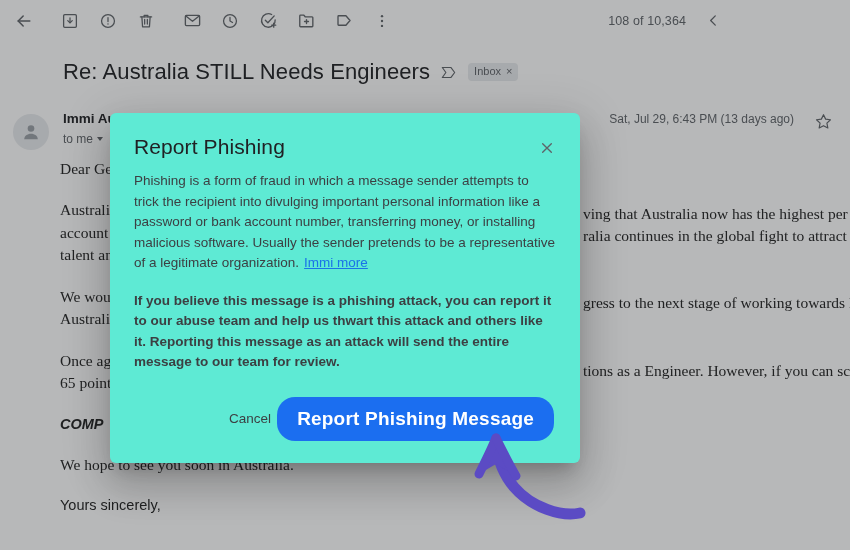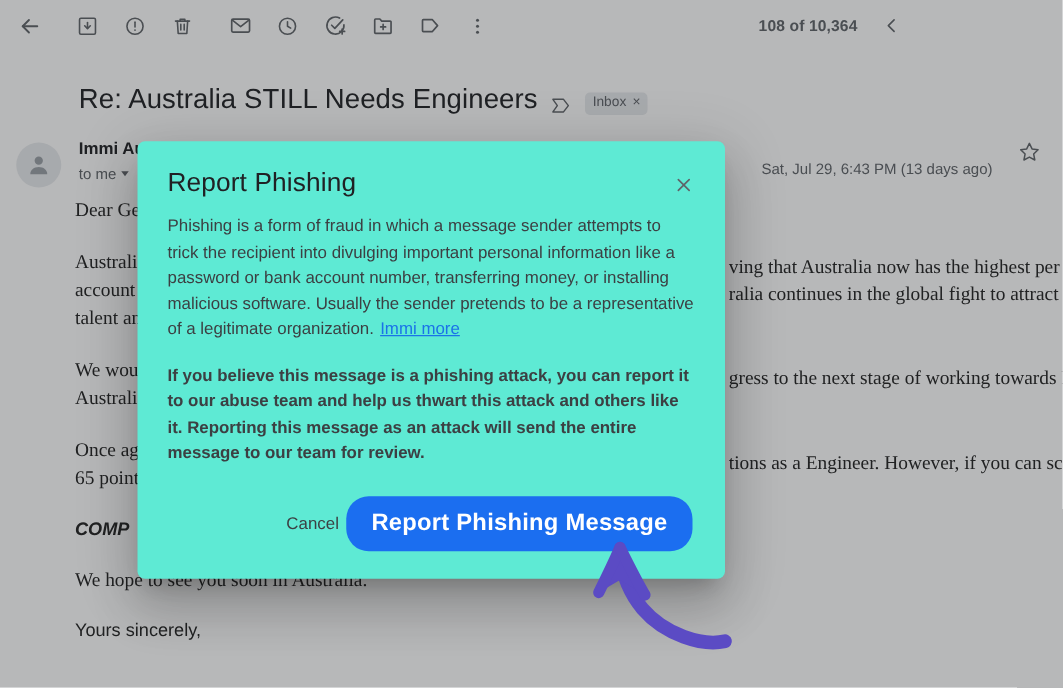--- a/index.html
+++ b/index.html
@@ -8,41 +8,41 @@
     background:#fff;
     font-family:"Liberation Sans", sans-serif;
     -webkit-font-smoothing:antialiased;
   }
 
   
   #mail-page{position:absolute;inset:0;background:#ffffff;}
 
   #toolbar{
     position:absolute;left:0;top:0;width:736px;height:41px;
-    display:flex;align-items:center;font-weight:bold;
+    display:flex;align-items:center;
   }
   .tb-icon{
     width:24px;height:24px;margin-left:14px;
     display:flex;align-items:center;justify-content:center;
     color:#5f6368;flex:none;
   }
   .tb-icon:first-child{margin-left:12px;}
   .tb-icon svg{display:block;}
   #tb-gap1{width:8px;flex:none;}
   #tb-gap2{width:8px;flex:none;}
   #tb-spacer{flex:1;}
   #counter{
     font-size:12.5px;color:#5f6368;letter-spacing:.1px;white-space:nowrap;
   }
   #nav-prev{width:26px;height:26px;margin-left:14px;margin-right:10px;
     display:flex;align-items:center;justify-content:center;color:#5f6368;flex:none;}
 
   #subject-row{
     position:absolute;left:0;top:52px;width:850px;height:40px;
-    display:flex;align-items:flex-end;
+    display:flex;align-items:center;
   }
   #subject{
     margin-left:63px;font-size:22px;color:#202124;font-weight:400;
     letter-spacing:.1px;white-space:nowrap;
   }
   #important-marker{margin-left:10px;color:#5f6368;display:flex;align-items:center;}
   #inbox-chip{
     margin-left:11px;background:#e8eaed;color:#5f6368;border-radius:4px;
     font-size:11px;padding:3px 6px 4px 6px;display:flex;align-items:center;gap:5px;
     line-height:1;
@@ -57,21 +57,21 @@
   #sender-name{
     position:absolute;left:63px;top:3px;font-size:13.5px;font-weight:bold;color:#202124;
     white-space:nowrap;
   }
   #to-me{
     position:absolute;left:63px;top:24px;font-size:12px;color:#5f6368;
     display:flex;align-items:center;gap:4px;white-space:nowrap;
   }
   .caret-dn{width:0;height:0;border-left:3.5px solid transparent;border-right:3.5px solid transparent;border-top:4px solid #5f6368;}
   #msg-date{
-    position:absolute;right:56px;top:20px;font-size:12px;color:#5f6368;white-space:nowrap;margin-left:48px;
+    position:absolute;right:56px;top:4px;font-size:12px;color:#5f6368;white-space:nowrap;margin-left:48px;
   }
   #star-btn{position:absolute;right:12px;top:0px;width:30px;height:26px;display:flex;align-items:center;justify-content:center;color:#5f6368;}
 
   #mail-body{
     position:absolute;left:60px;top:158px;width:800px;
     font-family:"Liberation Serif", serif;font-size:15.5px;color:#222;line-height:1.45;
   }
   #mail-body p{margin:0 0 19px 0;white-space:nowrap;}
   #mail-body p.italic{font-style:italic;font-weight:bold;font-family:"Liberation Sans",sans-serif;font-size:14.5px;}
   #mail-body p.sans{font-family:"Liberation Sans",sans-serif;font-size:14.5px;}

